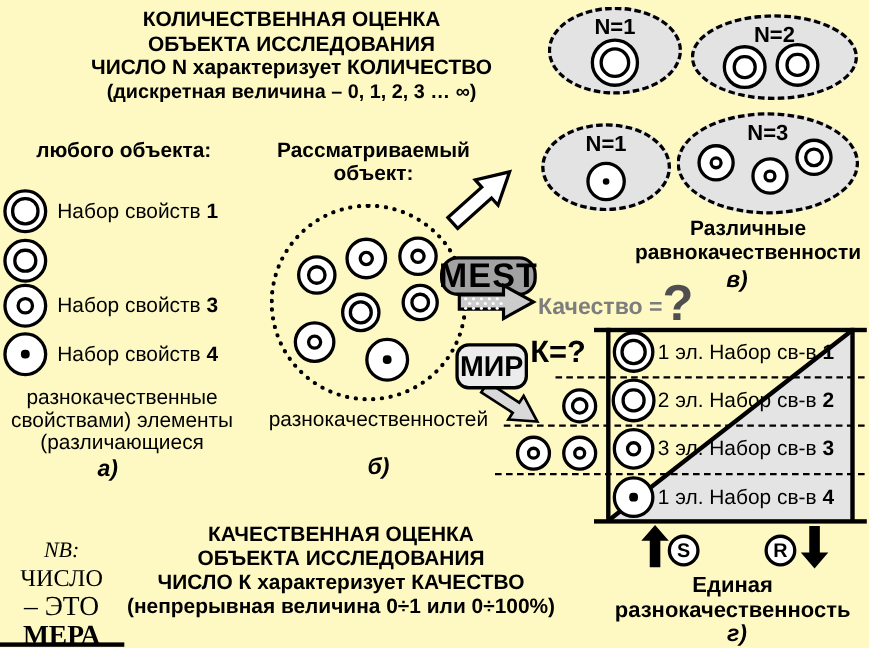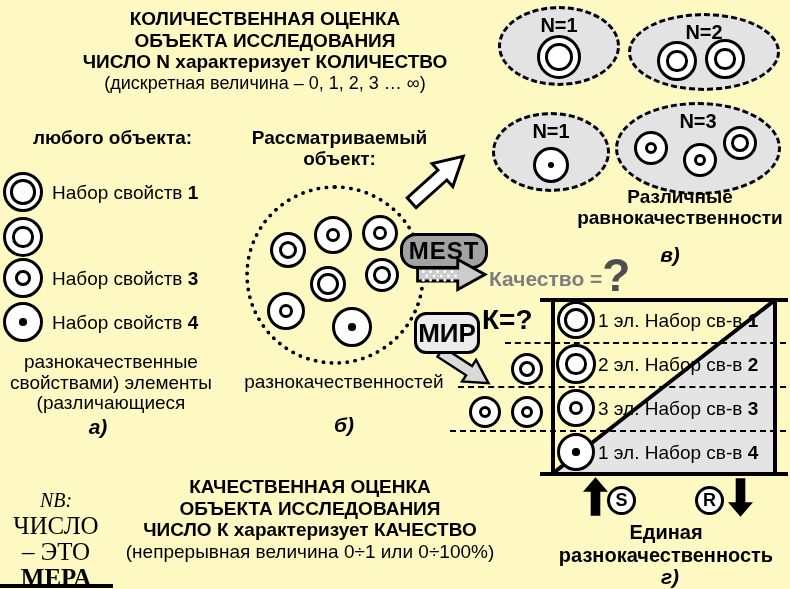--- a/index.html
+++ b/index.html
@@ -1,39 +1,39 @@
 <!DOCTYPE html>
 <html><head>
 <meta charset="utf-8">
 <style>
   html,body{margin:0;padding:0;background:#fff;}
   .stage{position:relative;width:790px;height:589px;background:#fef9c3;overflow:hidden;
          font-family:"Liberation Sans",sans-serif;color:#000;}
   .ctr{text-align:center;}
   .b{font-weight:bold;}
-  .n{font-weight:normal;}
+  .n{font-weight:bold;}
   .i{font-style:italic;}
   
   .ell{position:absolute;border:3px dashed #000;border-radius:50%;background:#e3e3e3;box-sizing:border-box;z-index:2;}
   .ell .lbl{position:absolute;top:5px;left:0;right:0;text-align:center;font-weight:bold;font-size:20px;}
   
   .circ{position:absolute;border:3px solid #000;border-radius:50%;background:#fff;box-sizing:border-box;
         display:flex;align-items:center;justify-content:center;z-index:5;}
   .circ i{display:block;border:3px solid #000;border-radius:50%;box-sizing:border-box;background:#fff;}
   .t1{border-width:3.5px;} .t1 i{width:74%;height:74%;border-width:3.5px;}
   .t2 i{width:62%;height:62%;}
   .t3 i{width:46%;height:46%;}
   .t4 i{width:22%;height:22%;background:#000;border-width:0;}
   .dotted-circle{position:absolute;border:4.5px dotted #000;border-radius:50%;box-sizing:border-box;z-index:1;}
   .dash{position:absolute;height:0;border-top:2.5px dashed #000;z-index:3;}
   .hl{position:absolute;background:#000;z-index:4;}
   .vl{position:absolute;background:#000;z-index:4;}
   .txt{position:absolute;z-index:6;}
   .box{position:absolute;box-sizing:border-box;border:3px solid #000;display:flex;align-items:center;justify-content:center;z-index:6;}
-  .mest{background:#a2a2a2;border-radius:16px;font-weight:bold;font-size:24px;letter-spacing:1px;align-items:center;}
+  .mest{background:#a2a2a2;border-radius:16px;font-weight:bold;font-size:31px;letter-spacing:1px;align-items:center;}
   .mir{background:#ececec;border-radius:12px;font-weight:bold;font-size:26px;align-items:center;}
   .srcirc{position:absolute;border:3px solid #000;border-radius:50%;background:#fff;box-sizing:border-box;
           display:flex;align-items:center;justify-content:center;font-weight:bold;font-size:18px;z-index:6;}
   .qual{display:flex;align-items:flex-end;z-index:6;}
   .qual .ql{font-weight:bold;font-size:21px;color:#7d7d7d;margin-bottom:3px;}
   .qual .qq{font-weight:bold;font-size:46px;line-height:38px;color:#4f4f4f;}
   svg{position:absolute;overflow:visible;}
   .serif{font-family:"Liberation Serif",serif;}
 </style>
 </head>
@@ -78,21 +78,21 @@
   <div class="circ t3" style="left:634px;top:131px;width:34px;height:34px">
       <i></i>
     </div>
   <div class="circ t3" style="left:683px;top:143px;width:34px;height:34px">
       <i></i>
     </div>
   <div class="circ t2" style="left:723px;top:126px;width:34px;height:34px">
       <i></i>
     </div>
 
-  <div class="txt ctr b" style="left:570px;top:186px;width:220px;font-size:19px;line-height:21px">
+  <div class="txt ctr b" style="left:570px;top:198px;width:220px;font-size:19px;line-height:21px">
     <div>Различные</div>
     <div>равнокачественности</div>
   </div>
   <div class="txt i b ctr" style="left:650px;top:243px;width:40px;font-size:21px">в)</div>
 
   <div class="txt ctr b" style="left:0px;top:127px;width:225px;font-size:19px;line-height:21px">
     <div>любого объекта:</div>
   </div>
 
   <div class="circ t1" style="left:3px;top:172px;width:40px;height:40px">
@@ -273,20 +273,20 @@
 
   <div class="txt ctr b" style="left:85px;top:476px;width:450px;font-size:19px;line-height:21.5px">
     <div>КАЧЕСТВЕННАЯ ОЦЕНКА</div>
     <div>ОБЪЕКТА ИССЛЕДОВАНИЯ</div>
     <div>ЧИСЛО К характеризует КАЧЕСТВО</div>
     <div class="n">(непрерывная величина 0÷1 или 0÷100%)</div>
   </div>
 
   <div class="txt ctr serif" style="left:0px;top:487px;width:112px;line-height:26px">
     <div class="i" style="font-size:20px">NB:</div>
-    <div style="font-size:25px">ЧИСЛО</div>
+    <div style="font-size:22px">ЧИСЛО</div>
     <div style="font-size:25px">– ЭТО</div>
     <div class="b" style="font-size:25px">МЕРА</div>
   </div>
 
   <div class="hl" style="left:0px;top:584px;width:113px;height:4px"></div>
 
 </div>
 
 </body></html>

